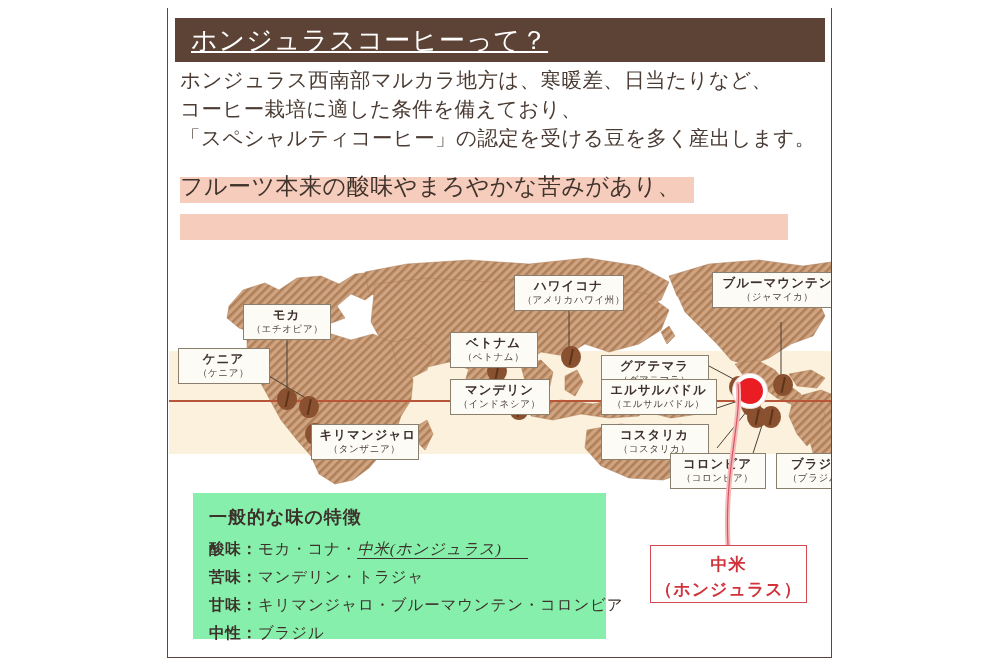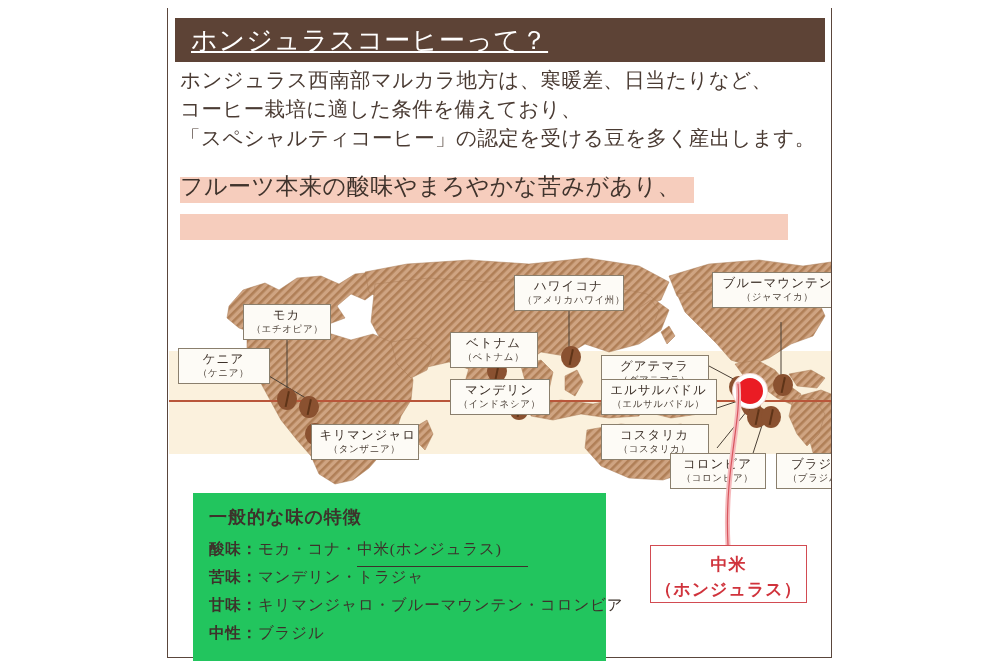--- a/index.html
+++ b/index.html
@@ -77,41 +77,41 @@
     border:4px solid #ffffff;box-shadow:0 0 0 1px #f3d9d2;
   }
   .bean.red:after{display:none;}
 
   
   .lbl{
     position:absolute;background:#fdfbf6;border:1px solid #8a7f6d;
     padding:3px 8px 4px 8px;text-align:center;white-space:nowrap;
     box-sizing:border-box;
   }
-  .lbl .n{display:block;font-size:12.5px;font-weight:normal;color:#3d3129;letter-spacing:1px;line-height:15px;}
+  .lbl .n{display:block;font-size:12.5px;font-weight:bold;color:#3d3129;letter-spacing:1px;line-height:15px;}
   .lbl .s{display:block;font-size:9.5px;color:#4d4239;letter-spacing:.6px;line-height:12px;}
 
   
   .pointer{position:absolute;left:0;top:0;width:1000px;height:666px;pointer-events:none;}
 
   
   .legend{
-    position:absolute;left:193px;top:493px;width:413px;height:168px;
-    background:#22c55e;
+    position:absolute;left:193px;top:493px;width:413px;height:146px;
+    background:#86efac;
   }
   .legend .h{
     position:absolute;left:16px;top:12px;font-size:18px;font-weight:bold;
     color:#3d322b;letter-spacing:1px;
   }
   .legend .row{
     position:absolute;left:16px;font-size:15.5px;color:#3d322b;letter-spacing:.8px;
     white-space:nowrap;
   }
   .legend .row b{font-weight:bold;}
-  .legend .row .u{border-bottom:1.4px solid #3d322b;padding-bottom:9px;padding-right:26px;}
+  .legend .row .u{border-bottom:1.4px solid #3d322b;padding-bottom:1px;padding-right:26px;font-style:italic;}
 
   
   .callout{
     position:absolute;left:650px;top:545px;width:157px;height:58px;
     border:1.5px solid #d24b52;background:#ffffff;text-align:center;
     box-sizing:border-box;
   }
   .callout .c1{display:block;margin-top:7px;font-size:17px;color:#d0333c;font-weight:bold;letter-spacing:1px;}
   .callout .c2{display:block;margin-top:2px;font-size:17px;color:#d0333c;font-weight:bold;letter-spacing:1px;}
 </style>

